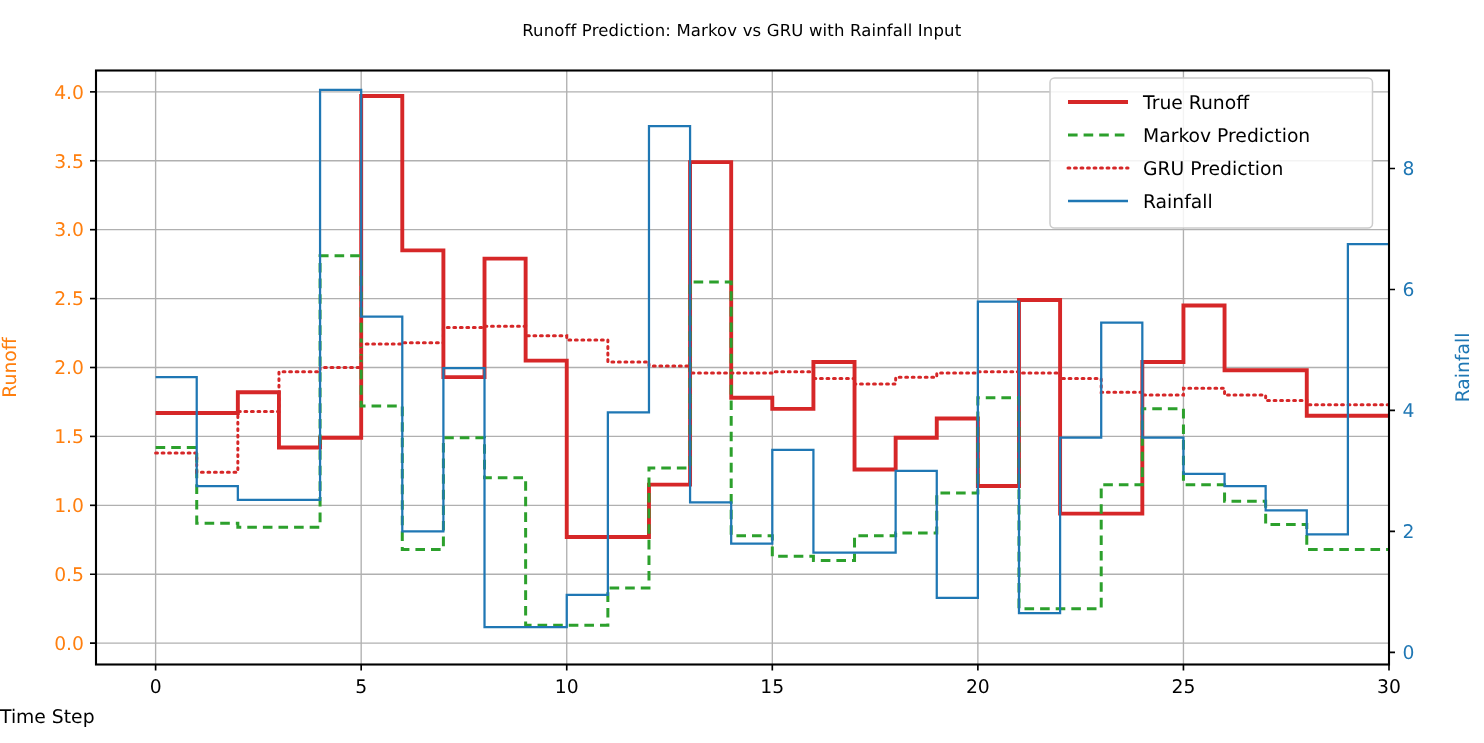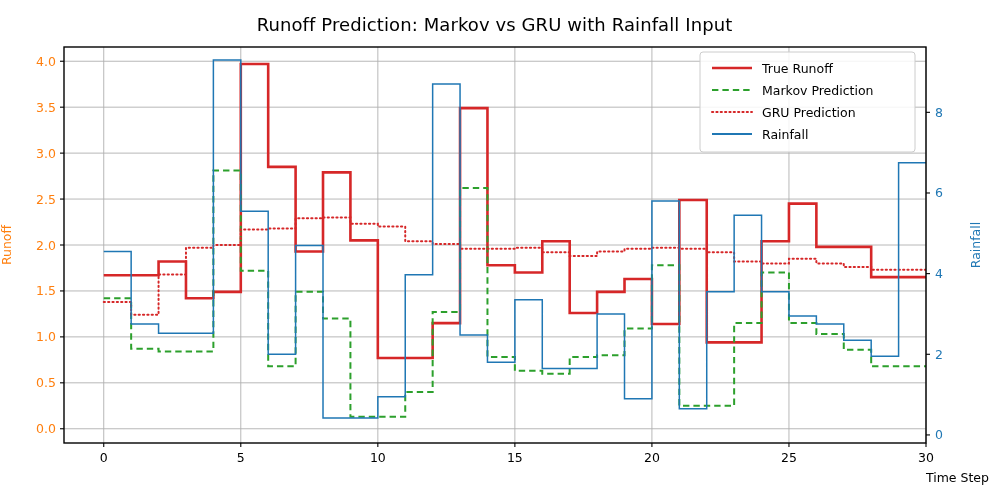--- a/index.html
+++ b/index.html
@@ -16,30 +16,30 @@
     height: 495px;
     background: #ffffff;
     overflow: hidden;
   }
   #chart-title {
     position: absolute;
     left: 0;
     top: 14px;
     width: 989px;
     text-align: center;
-    font-size: 18px;
+    font-size: 11px;
     color: #000000;
     letter-spacing: 0.1px;
   }
   #xlabel {
     position: absolute;
     left: 0;
     top: 470px;
     width: 989px;
-    text-align: right;
+    text-align: left;
     font-size: 12.5px;
     color: #000000;
   }
   #ylabel-left {
     position: absolute;
     left: 6px;
     top: 245px;
     font-size: 12.5px;
     color: #ff7f0e;
     transform: translate(-50%, -50%) rotate(-90deg);

